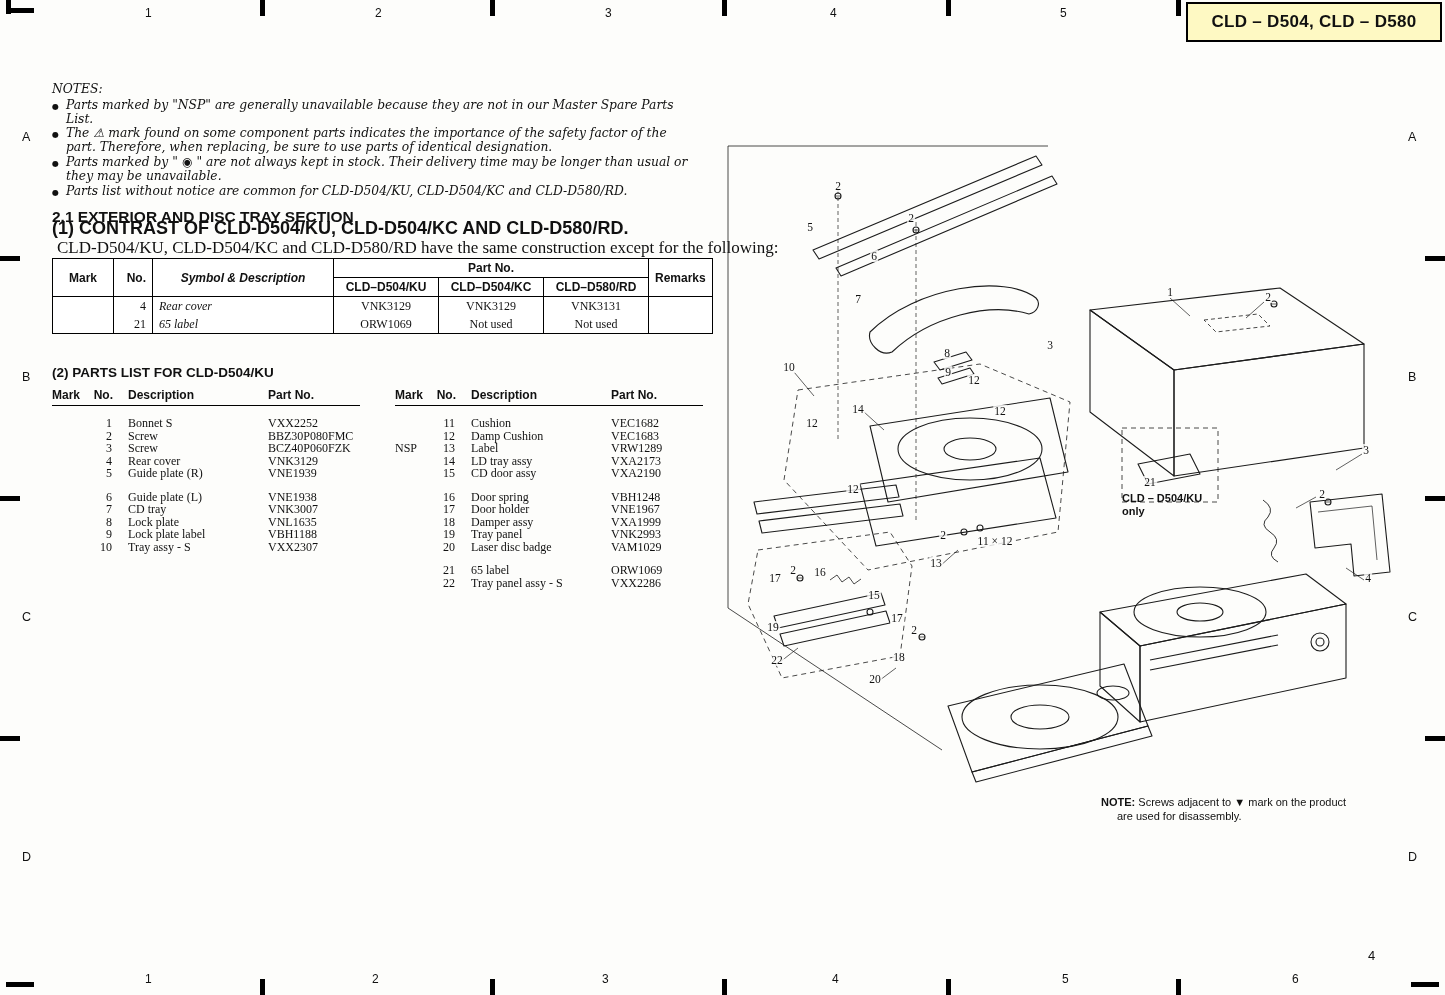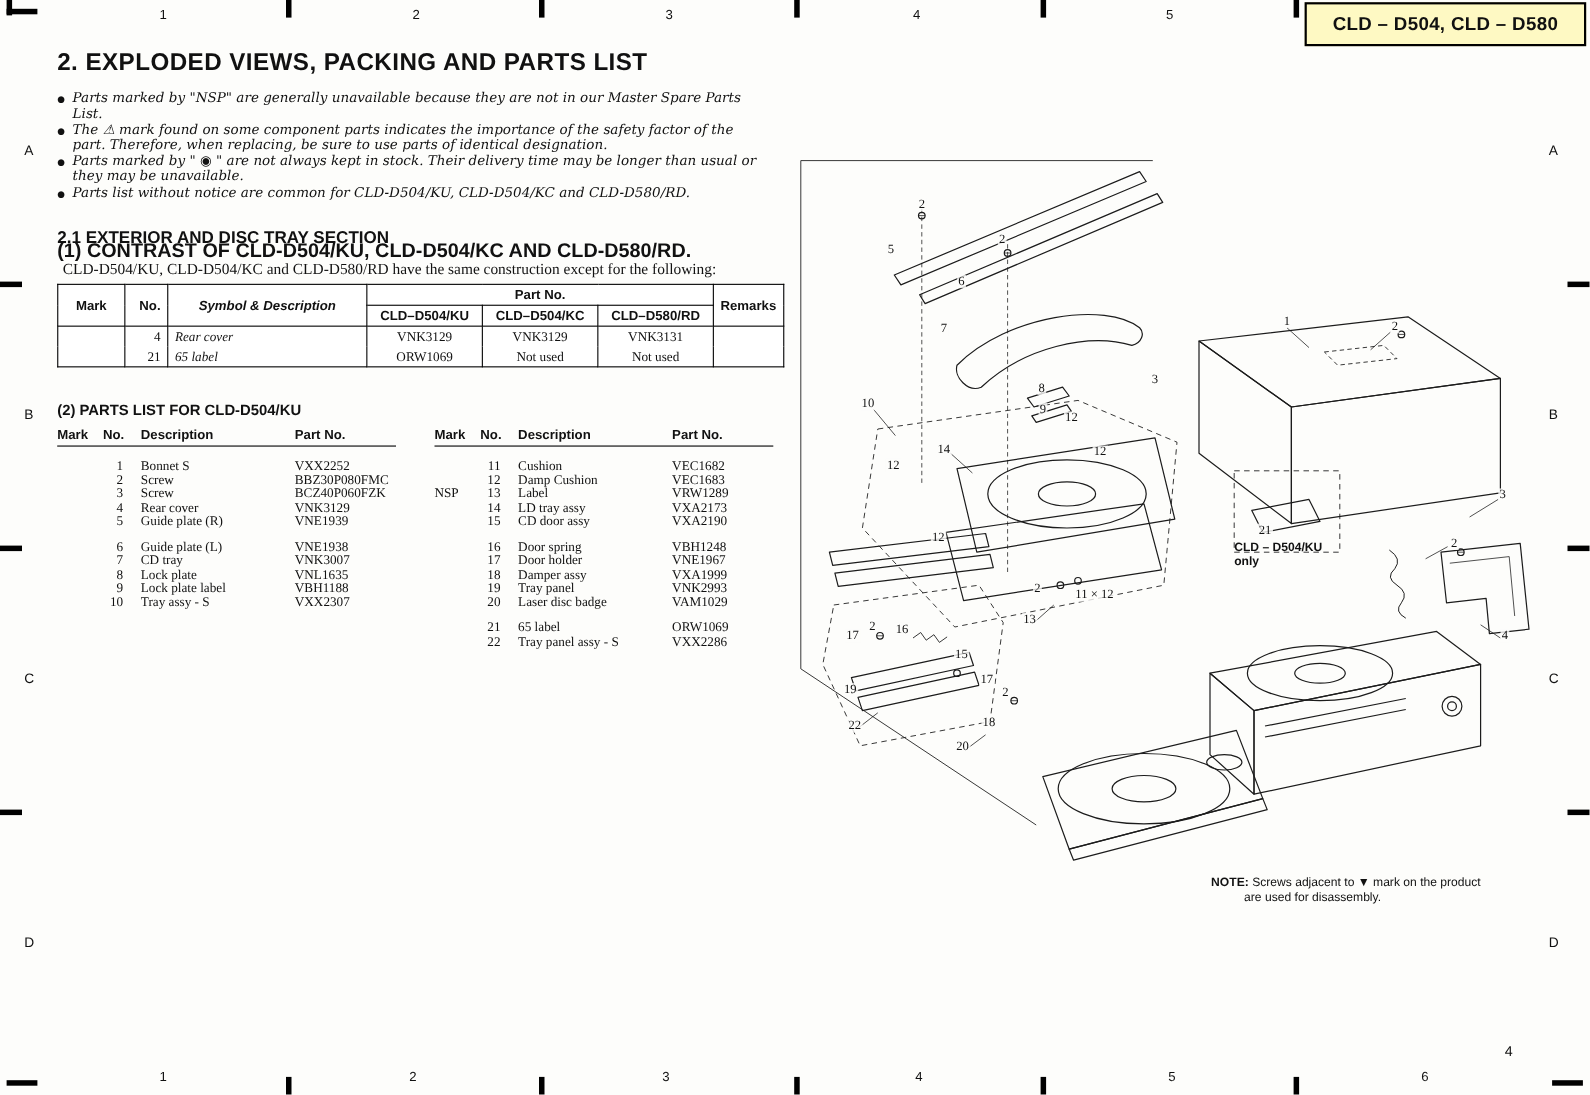--- a/index.html
+++ b/index.html
@@ -21,21 +21,21 @@
   }
   
   .main-title{position:absolute;left:52px;top:44px;margin:0;font-size:22px;font-weight:bold;letter-spacing:0.4px;}
   .notes{position:absolute;left:52px;top:83px;width:640px;font-family:"DejaVu Serif",serif;font-style:italic;font-size:12.3px;line-height:13.8px;}
   .notes-label{margin-bottom:2px;}
   .notes ul{margin:0;padding:0;list-style:none;}
   .notes li{padding-left:14px;position:relative;margin-bottom:1px;}
   .notes li::before{content:"●";position:absolute;left:0;top:1px;font-size:8px;font-style:normal;}
   .sec21{position:absolute;left:52px;top:208px;margin:0;font-size:15.5px;font-weight:bold;}
   .sec-h3{position:absolute;margin:0;font-size:18px;font-weight:bold;}
-  .contrast-intro{position:absolute;left:57px;top:238px;margin:0;font-size:14px;font-family:"Liberation Serif",serif;}
+  .contrast-intro{position:absolute;left:57px;top:238px;margin:0;font-size:17px;font-family:"Liberation Serif",serif;}
   
   .contrast-table{
     position:absolute;left:52px;top:258px;border-collapse:collapse;
     font-size:12px;background:#fff;
   }
   .contrast-table th{
     border:1.4px solid #000;font-weight:bold;font-size:12px;padding:2px 6px;
   }
   .contrast-table td{
     border-left:1.4px solid #000;border-right:1.4px solid #000;
@@ -63,21 +63,21 @@
   .diagram{position:absolute;left:718px;top:140px;width:692px;height:690px;}
   .diagram svg{position:absolute;left:0;top:0;}
   .callout{
     position:absolute;transform:translate(-50%,-50%);
     font-family:"Liberation Serif",serif;font-size:11.5px;
     background:rgba(253,253,251,0.8);padding:0 1px;white-space:nowrap;
   }
   .only-label{position:absolute;left:404px;top:352px;font-size:11px;font-weight:bold;line-height:12.5px;}
   .diag-note{position:absolute;left:383px;top:656px;font-size:11px;line-height:13.5px;}
   .diag-note .nb{font-weight:bold;}
-  .diag-note .nl2{display:block;margin-left:30px;}
+  .diag-note .nl2{display:block;margin-left:16px;}
   .pageno{position:absolute;left:1368px;top:948px;font-size:13px;}
 </style>
 </head>
 <body>
 
 <div class="page">
 
   <div class="regmark" style="left:6px;top:8px;width:28px;height:5px;"></div>
   <div class="regmark" style="left:6px;top:0;width:5px;height:14px;"></div>
   <div class="regmark" style="left:260px;top:0;width:5px;height:16px;"></div>
@@ -118,23 +118,23 @@
   <span class="margin-letter" style="left:22px;top:850px;">D</span>
   <span class="margin-letter" style="left:1408px;top:130px;">A</span>
   <span class="margin-letter" style="left:1408px;top:370px;">B</span>
   <span class="margin-letter" style="left:1408px;top:610px;">C</span>
   <span class="margin-letter" style="left:1408px;top:850px;">D</span>
 
   <div class="header-box">
     <span>CLD – D504, CLD – D580</span>
   </div>
 
-  <h1 class="main-title">2. EXPLODED VIEWS, PACKING AND PARTS LIST</h1>
 
   <div class="notes">
+    <div class="notes-label">NOTES:</div>
     <ul>
       <li>Parts marked by "NSP" are generally unavailable because they are not in our Master Spare Parts List.</li>
       <li>The ⚠ mark found on some component parts indicates the importance of the safety factor of the part. Therefore, when replacing, be sure to use parts of identical designation.</li>
       <li>Parts marked by " ◉ " are not always kept in stock. Their delivery time may be longer than usual or they may be unavailable.</li>
       <li>Parts list without notice are common for CLD-D504/KU, CLD-D504/KC and CLD-D580/RD.</li>
     </ul>
   </div>
 
   <h2 class="sec21">2.1 EXTERIOR AND DISC TRAY SECTION</h2>
   <h3 class="sec-h3" style="left:52px;top:218px;">(1) CONTRAST OF CLD-D504/KU, CLD-D504/KC AND CLD-D580/RD.</h3>

